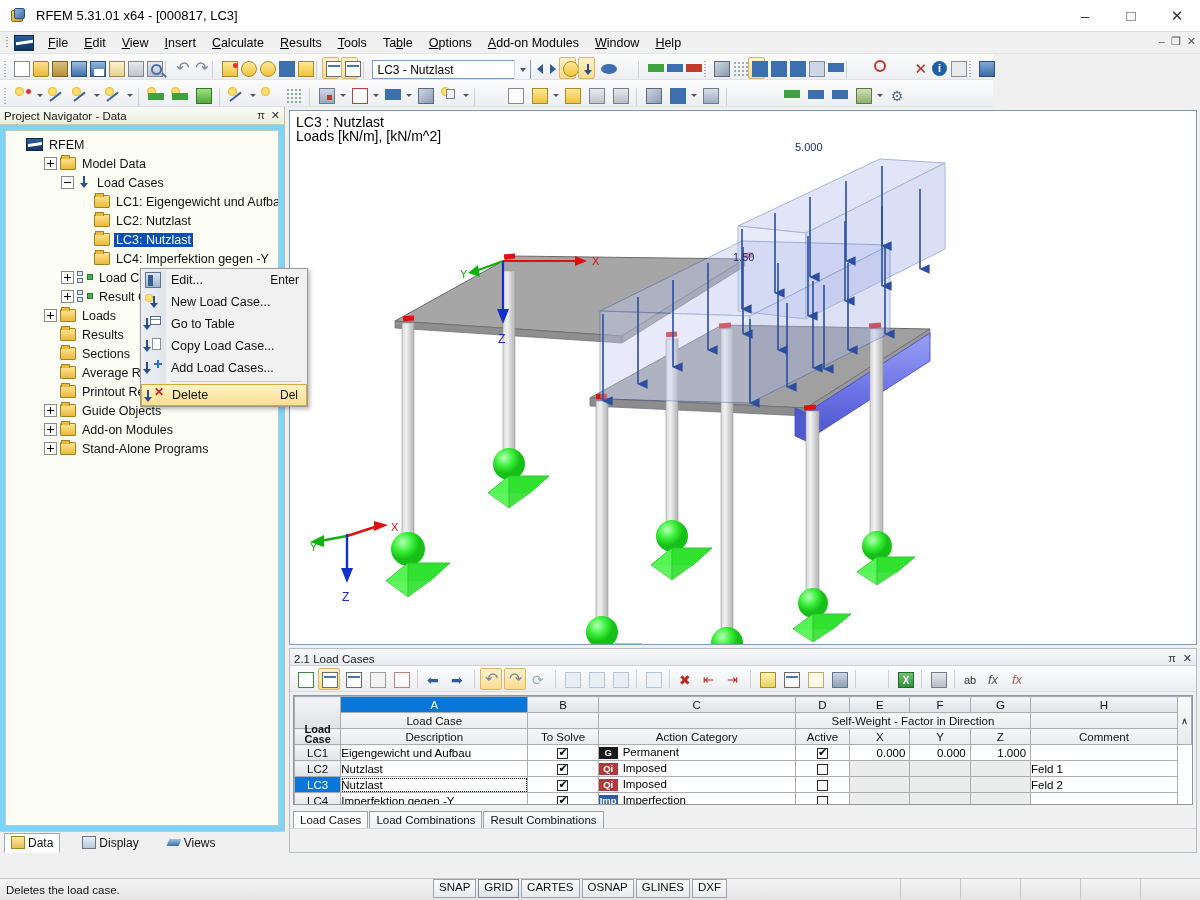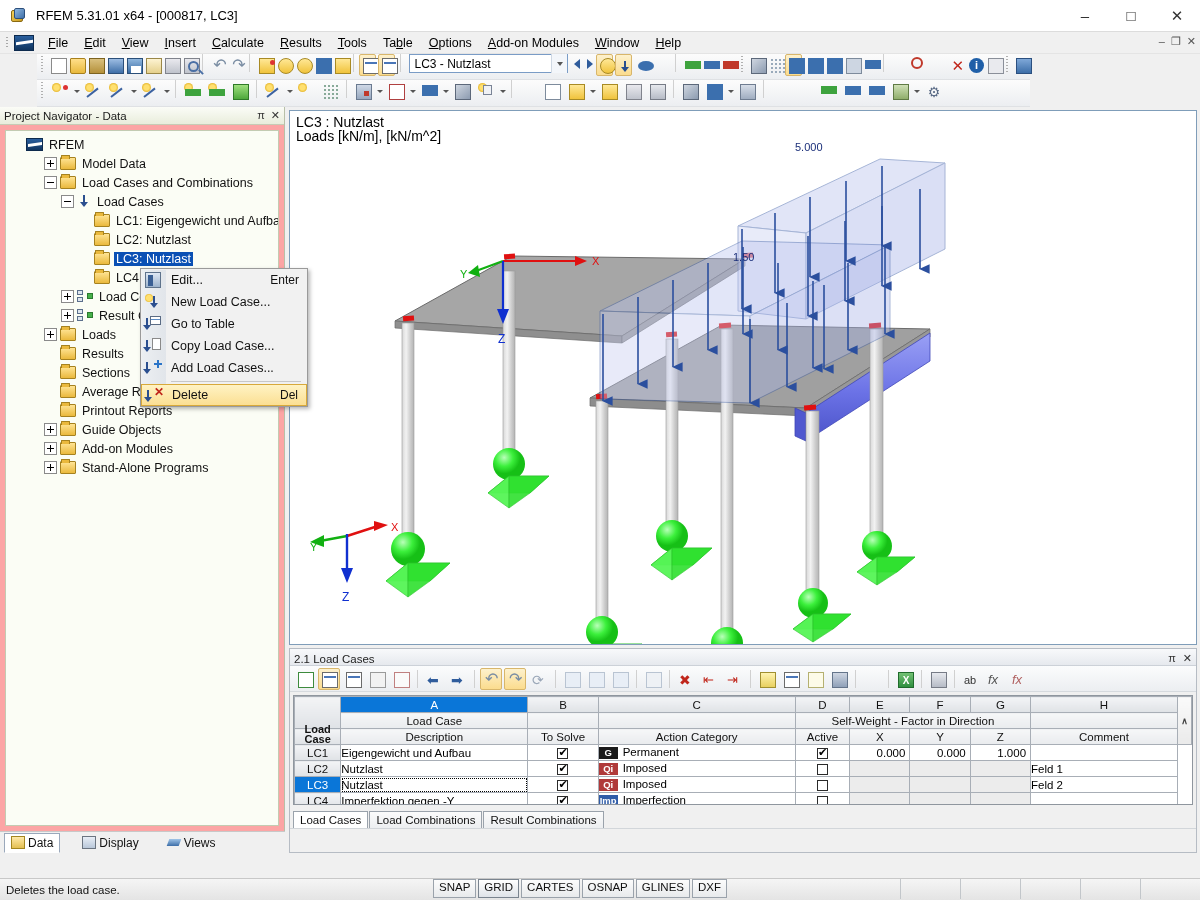--- a/index.html
+++ b/index.html
@@ -47,21 +47,21 @@
      background:#fff;transform:skewY(-8deg);}
   .menuitem { padding:2px 8px; font-size:12.5px; color:#000; cursor:default; }
   .menuitem u { text-decoration:underline; }
   .mdi-btns { position:absolute; right:4px; top:3px; display:flex; gap:6px; color:#555; font-size:11px;}
 
   
   .toolbar {
     position:absolute; left:0; width:993px; height:26px;
     background:linear-gradient(#fcfcfc,#eceef1);
     border-bottom:1px solid #dfe1e4;
-    display:flex; align-items:flex-start;margin-left:37px;
+    display:flex; align-items:flex-end;
   }
   .toolbar.row1 { top:54px; }
   .toolbar.row2 { top:80px; height:27px; }
   .tb { width:22px; height:22px; margin:0 1px; position:relative; border:1px solid transparent;
         border-radius:2px; display:inline-block; }
   .tb.on { border-color:#d8b66b; background:linear-gradient(#fdf1cd,#fbdc8e); }
   .tbsep { width:1px; height:18px; background:#d0d0d0; margin:0 4px; }
   .tbgrip { width:7px; height:20px; position:relative; margin:0 2px;}
   .tbgrip::before{content:"";position:absolute;left:2px;top:2px;width:2px;height:16px;
      background:repeating-linear-gradient(to bottom,#b0b0b0 0 1px,transparent 1px 3px);}
@@ -119,21 +119,21 @@
   .ic.blue-tag { background:linear-gradient(#7fa8d8,#3c6ea8); border:1px solid #2b5080; }
   .ic.info { background:#1f5fa8; border-radius:50%; color:#fff; font-size:11px; text-align:center;
     line-height:15px; font-weight:bold; width:15px;height:15px;}
   .ic.arrowdn::after{content:"";position:absolute;left:5px;top:3px;width:2px;height:8px;background:#2a4f8f;}
   .ic.arrowdn::before{content:"";position:absolute;left:2px;top:9px;border-left:4px solid transparent;
     border-right:4px solid transparent;border-top:5px solid #2a4f8f;}
 
   
   .navpanel {
     position:absolute; left:0; top:107px; width:285px; height:746px;
-    background:#fca5a5; border-right:1px solid #b8c0a8;
+    background:#7dd3fc; border-right:1px solid #b8c0a8;
   }
   .nav-header {
     height:18px; background:linear-gradient(#fbfcf7,#e9eddc);
     border-bottom:1px solid #c6ccb6; display:flex; align-items:center;
     padding:0 4px; font-size:11.5px; color:#1b1b1b;
   }
   .nav-header .hdr-btns { margin-left:auto; display:flex; gap:6px; color:#333; font-size:11px;}
   .nav-tree { position:absolute; left:5px; top:23px; right:5px; bottom:27px;
     background:#fbfdf5; border:1px solid #c3cbb2; overflow:hidden; padding-top:4px;}
   .tnode { display:flex; align-items:center; height:19px; font-size:12.5px; color:#111; white-space:nowrap;}
@@ -579,25 +579,20 @@
     <div class="nav-tree" id="navtree">
         <div class="tnode" style="padding-left: 4px;">
           <span class="expander none"></span>
           <span class="rfem-ic"></span>
           <span class="tlabel">RFEM</span>
         </div>
         <div class="tnode" style="padding-left: 38px;">
           <span class="expander plus"></span>
           <span class="folder-ic"></span>
           <span class="tlabel">Model Data</span>
-        </div>
-        <div class="tnode" style="padding-left: 38px;">
-          <span class="expander "></span>
-          <span class="folder-ic"></span>
-          <span class="tlabel">Load Cases and Combinations</span>
         </div>
         <div class="tnode" style="padding-left: 55px;">
           <span class="expander "></span>
           <span class="lc-ic"></span>
           <span class="tlabel">Load Cases</span>
         </div>
         <div class="tnode" style="padding-left: 72px;">
           <span class="expander none"></span>
           <span class="folder-ic"></span>
           <span class="tlabel">LC1: Eigengewicht und Aufbau</span>

